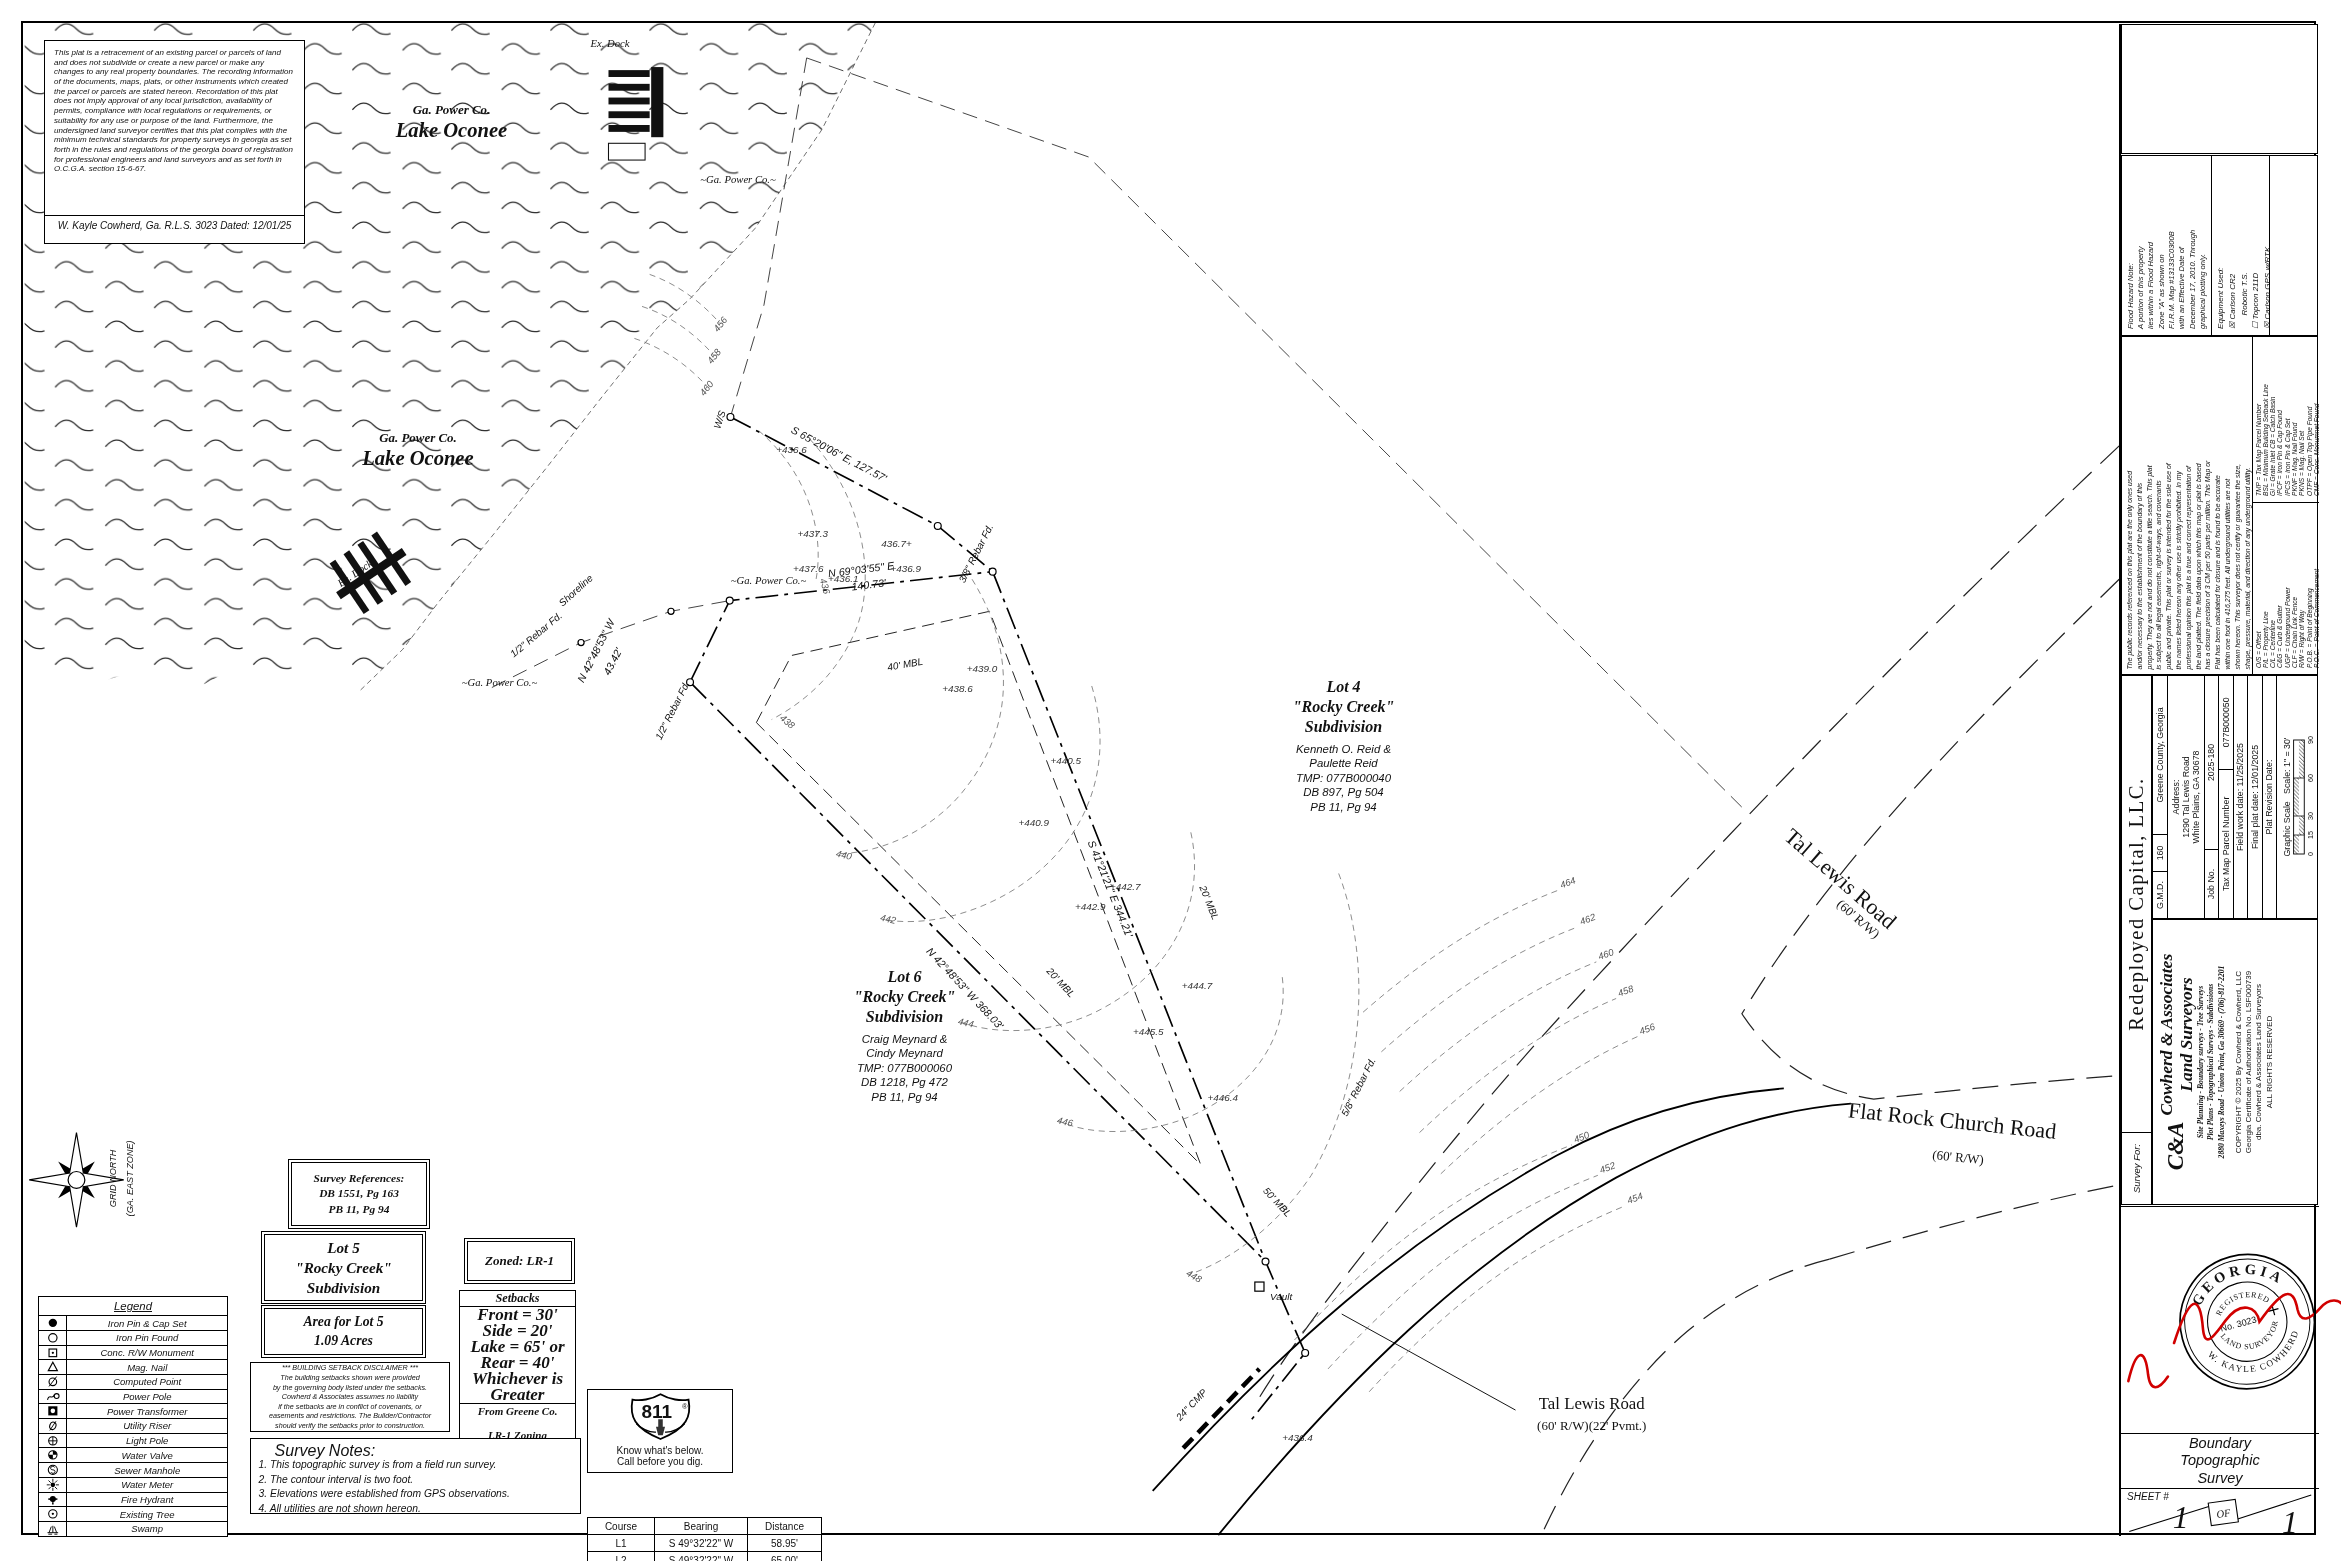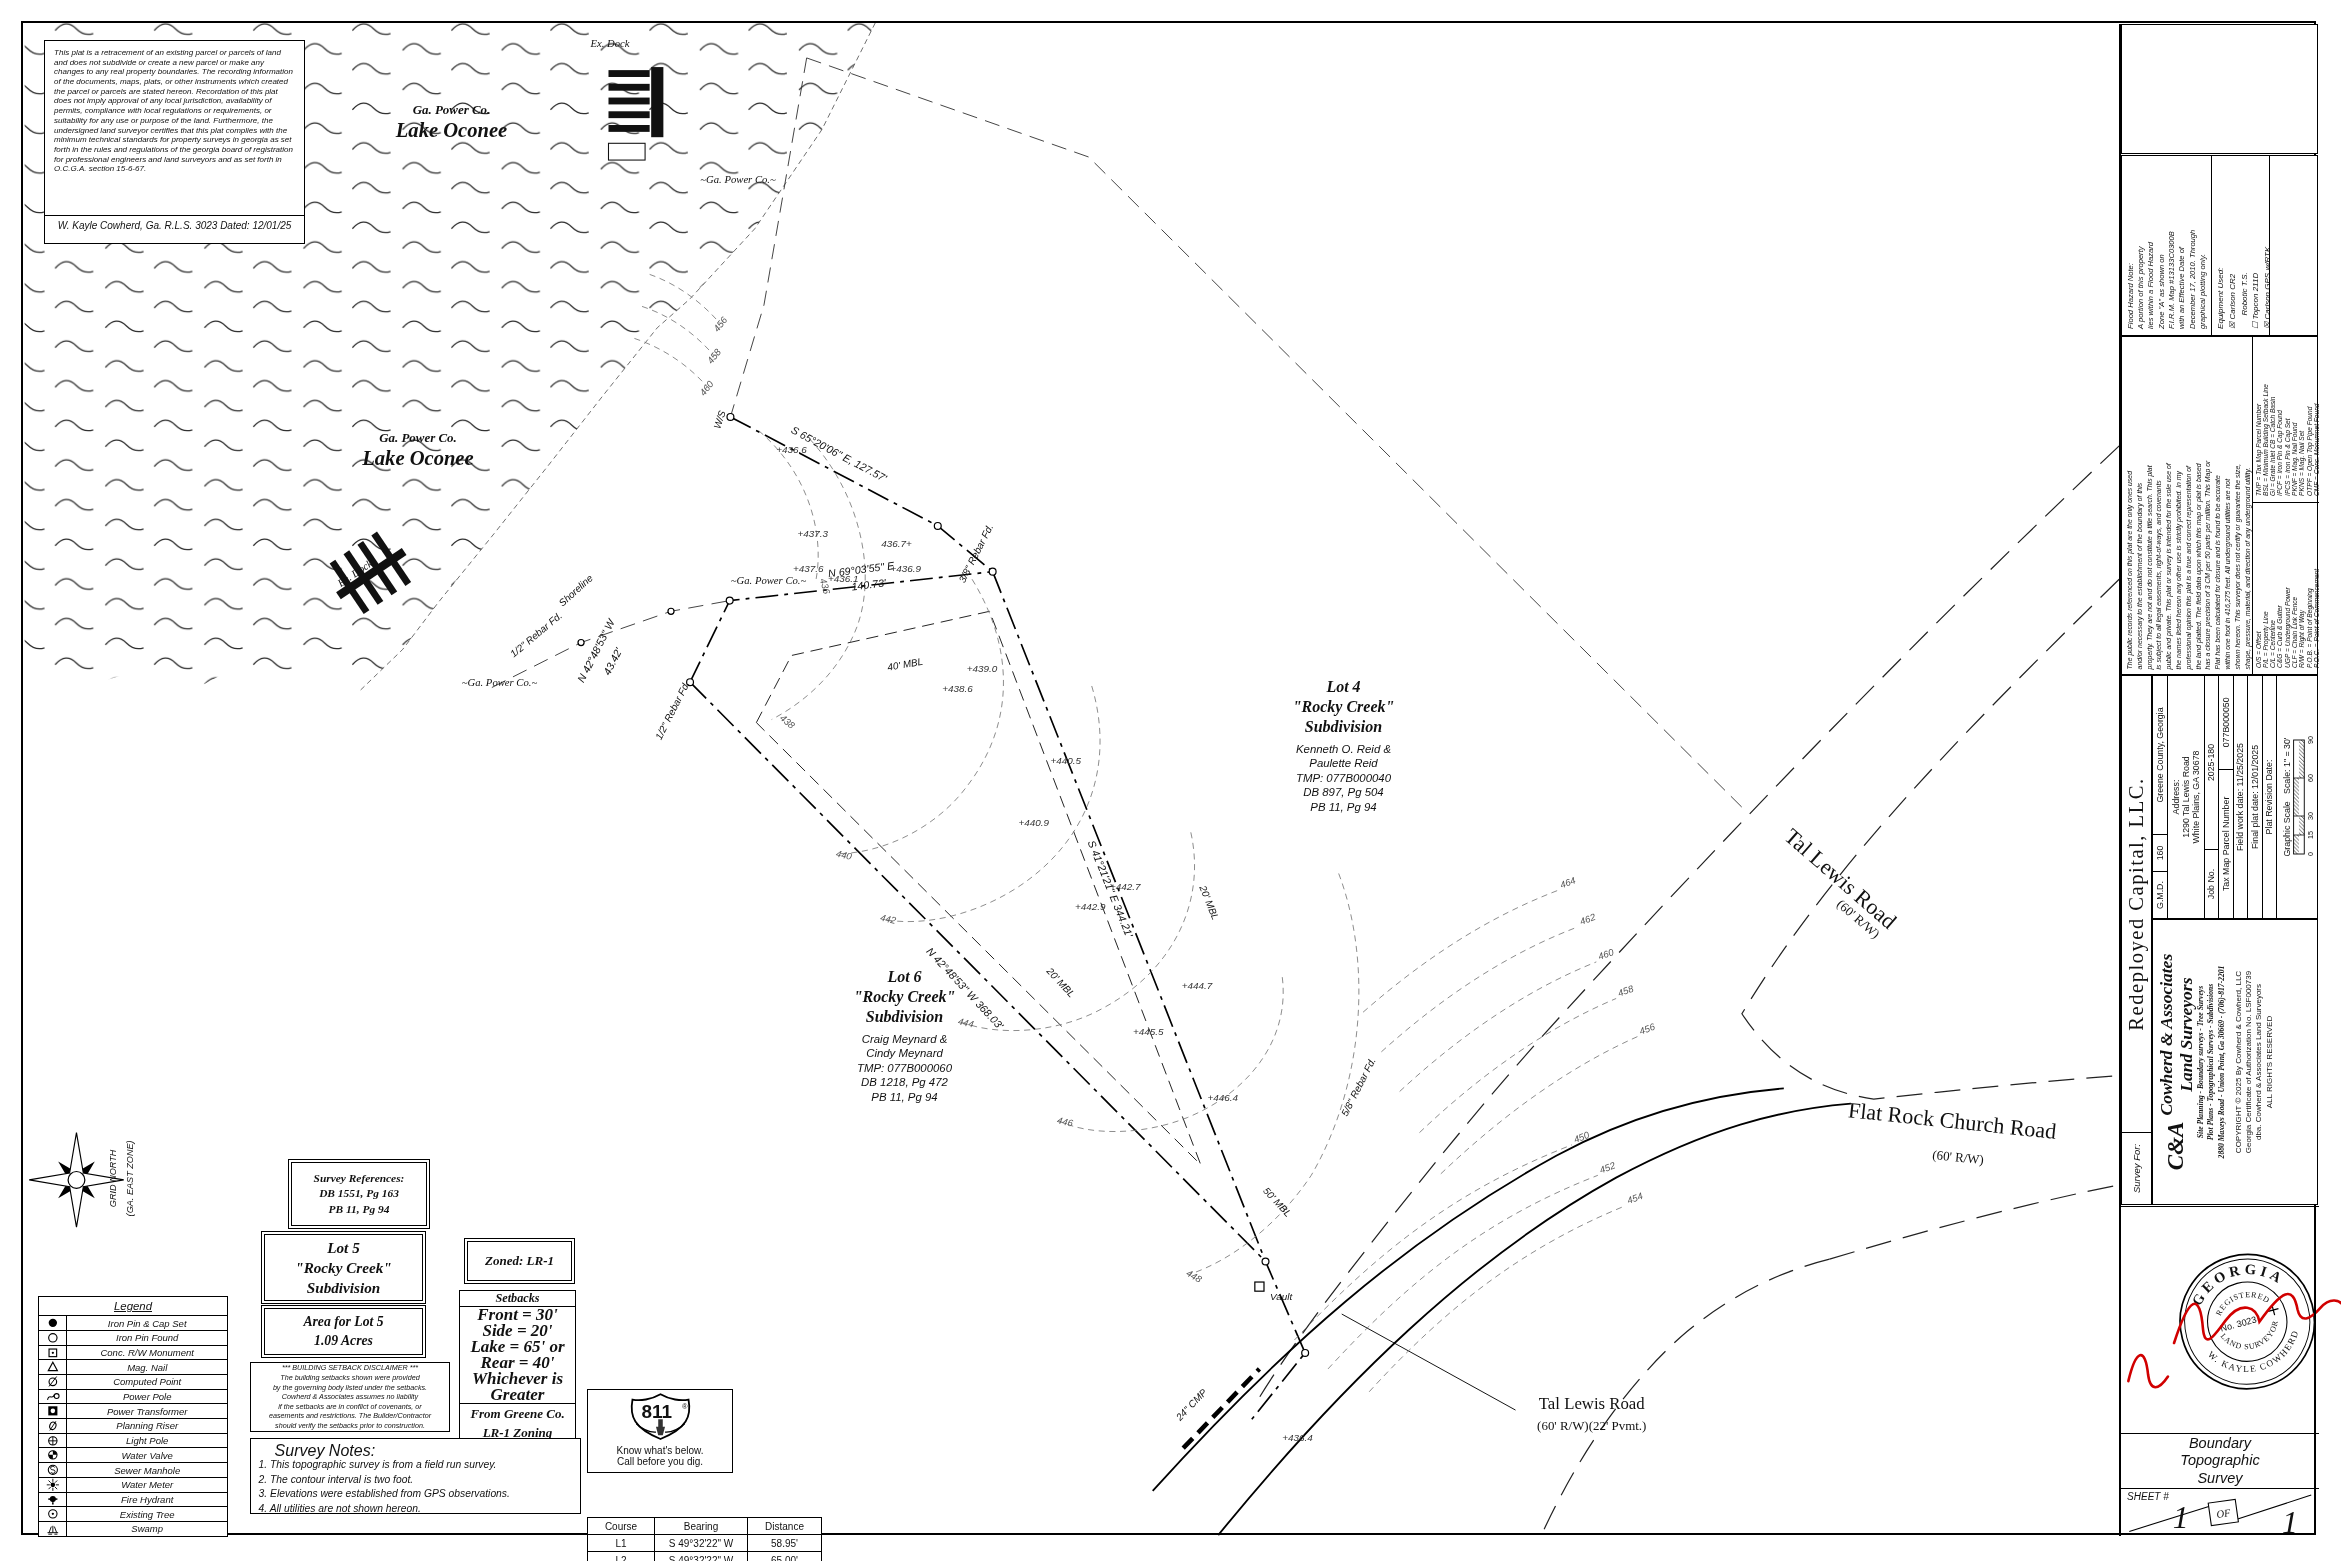--- a/index.html
+++ b/index.html
@@ -360,21 +360,21 @@
   <div class="bx dbl serifb pre" style="left:264px;top:1308px;width:159px;height:47px;font-size:13.7px;line-height:18.3px">Area for Lot 5
 1.09 Acres</div>
   <div class="bx dbl serifb" style="left:467px;top:1241px;width:105px;height:40px;font-size:13px">Zoned: LR-1</div>
   <div class="bx" style="left:459px;top:1290px;width:117px;height:149px;justify-content:flex-start">
     <div class="serifb" style="height:23px;display:flex;align-items:center;border-bottom:1.1px solid #000;width:100%;justify-content:center;font-size:12.2px">Setbacks</div>
     <div class="serifb pre" style="flex:1;display:flex;align-items:center;font-size:17px;line-height:16px">Front = 30'
 Side = 20'
 Lake = 65' or
 Rear = 40'
 Whichever is Greater</div>
-    <div class="serifb pre" style="height:37px;display:flex;align-items:center;border-top:1.1px solid #000;width:100%;justify-content:center;font-size:13px;line-height:19px">From Greene Co.
+    <div class="serifb pre" style="height:37px;display:flex;align-items:center;border-top:1.1px solid #000;width:100%;justify-content:center;font-size:11px;line-height:24px">From Greene Co.
 LR-1 Zoning</div>
   </div>
   <div class="bx pre" style="left:250px;top:1362px;width:200px;height:70px;font:italic 7.2px/9.6px 'Liberation Sans',sans-serif">*** BUILDING SETBACK DISCLAIMER ***
 The building setbacks shown were provided
 by the governing body listed under the setbacks.
 Cowherd &amp; Associates assumes no liability
 if the setbacks are in conflict of covenants, or
 easements and restrictions. The Builder/Contractor
 should verify the setbacks prior to construction.</div>
   <div id="notes" class="abs">
@@ -447,21 +447,21 @@
         </div>
         <div class="llb">Power Transformer</div>
       </div>
     <div class="lrow">
         <div class="lic">
           <svg width="13.7" height="13.7" viewBox="0 0 18 18">
             <ellipse cx="9" cy="9" rx="4" ry="5" fill="#fff" stroke="#000" stroke-width="1.4" transform="rotate(20 9 9)"></ellipse>
             <line x1="5" y1="15" x2="13" y2="3" stroke="#000" stroke-width="1.2"></line>
           </svg>
         </div>
-        <div class="llb">Planning Riser</div>
+        <div class="llb">Utility Riser</div>
       </div>
     <div class="lrow">
         <div class="lic">
           <svg width="13.7" height="13.7" viewBox="0 0 18 18">
             <circle cx="9" cy="9" r="5.5" fill="#fff" stroke="#000" stroke-width="1.4"></circle>
             <line x1="3.5" y1="9" x2="14.5" y2="9" stroke="#000" stroke-width="1.2"></line>
             <line x1="9" y1="3.5" x2="9" y2="14.5" stroke="#000" stroke-width="1.2"></line>
           </svg>
         </div>
         <div class="llb">Light Pole</div>

